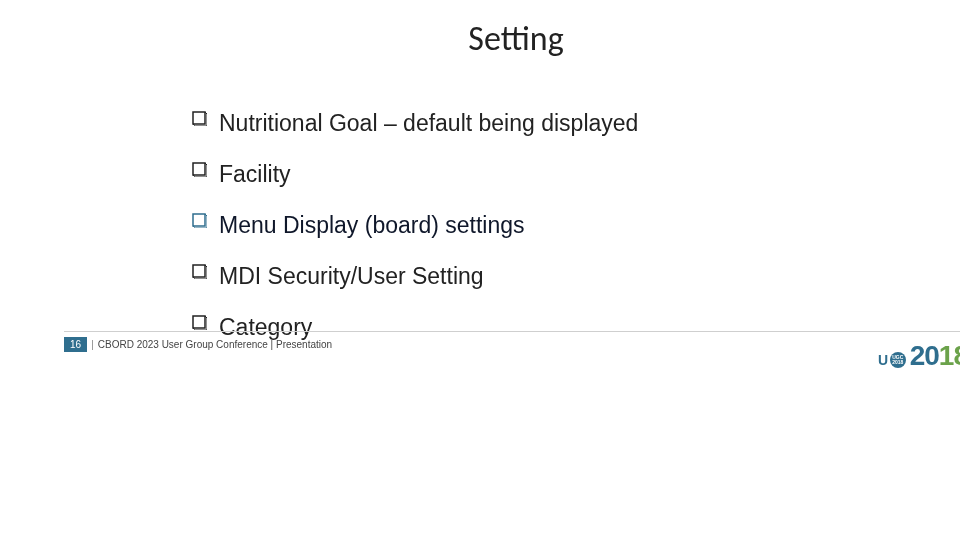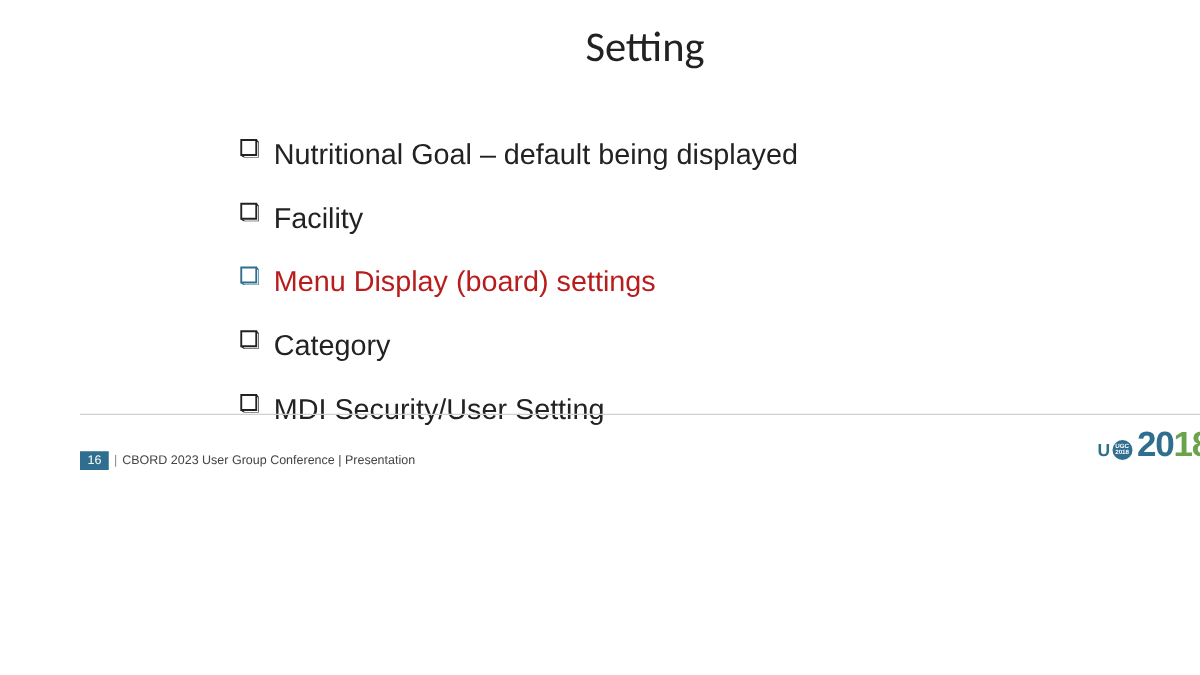--- a/index.html
+++ b/index.html
@@ -4,23 +4,23 @@
 <style>
   * { box-sizing: border-box; margin: 0; padding: 0; }
   html, body { width: 960px; height: 540px; background: #fff; font-family: Arial, Helvetica, sans-serif; color: #222; overflow: hidden; }
   .slide { position: relative; width: 960px; height: 392px; margin-left: 36px; }
   .title { position: absolute; top: 18px; left: 0; width: 100%; text-align: center; font-family: "Segoe UI", "Calibri", Arial, sans-serif; font-size: 34px; font-weight: 400; color: #222; }
   .bullets { position: absolute; top: 110px; left: 155px; width: 700px; }
   .bullet { display: flex; align-items: flex-start; margin-bottom: 24px; }
   .box-icon { flex: 0 0 auto; margin-right: 12px; display: inline-flex; }
   .box-icon svg { display: block; }
   .bullet-text { font-size: 23px; font-weight: 400; color: #222; }
-  .highlight .bullet-text { color: #b91c1c; }
+  .highlight .bullet-text { color: #0f172a; }
   .footer-rule { position: absolute; left: 28px; right: 28px; bottom: 60px; height: 1px; background: #cfcfcf; }
-  .footer-left { position: absolute; left: 28px; bottom: 16px; font-size: 10px; color: #444; display: flex; align-items: center; gap: 4px; }
+  .footer-left { position: absolute; left: 28px; bottom: 40px; font-size: 10px; color: #444; display: flex; align-items: center; gap: 4px; }
   .footer-left .pagenum { background: #2F6E8E; color: #fff; padding: 2px 6px; font-size: 10px; display: inline-block; }
   .footer-left .sep { color: #888; }
   .logo { position: absolute; right: 28px; bottom: 20px; display: flex; align-items: baseline; gap: 4px; }
   .logo-ugc { display: flex; align-items: center; gap: 2px; }
   .logo-ugc .u-letter { font-family: Arial, sans-serif; font-weight: 900; font-size: 14px; color: #2F6E8E; letter-spacing: -0.5px; }
   .logo-ugc .ugc-badge { display: inline-flex; flex-direction: column; align-items: center; justify-content: center; width: 16px; height: 16px; border-radius: 50%; background: #2F6E8E; color: #fff; font-size: 5px; line-height: 5px; font-weight: 700; }
   .logo-year { font-family: Arial, sans-serif; font-weight: 900; font-size: 28px; letter-spacing: -1px; }
   .logo-year .d20 { color: #2F6E8E; }
   .logo-year .d18 { color: #6BA24A; }
 </style>
@@ -59,30 +59,30 @@
       </span>
       <span class="bullet-text">Menu Display (board) settings</span>
     </div>
     <div class="bullet">
       <span class="box-icon">
         <svg width="16" height="16" viewBox="0 0 16 16">
             <path d="M2 2 H14 V14 H2 Z" fill="none" stroke="#222" stroke-width="1.5"></path>
             <path d="M2 14 L4.5 16 L16 16 L16 4 L14 2" fill="none" stroke="#222" stroke-width="1"></path>
           </svg>
       </span>
-      <span class="bullet-text">Category</span>
+      <span class="bullet-text">MDI Security/User Setting</span>
     </div>
     <div class="bullet">
       <span class="box-icon">
         <svg width="16" height="16" viewBox="0 0 16 16">
             <path d="M2 2 H14 V14 H2 Z" fill="none" stroke="#222" stroke-width="1.5"></path>
             <path d="M2 14 L4.5 16 L16 16 L16 4 L14 2" fill="none" stroke="#222" stroke-width="1"></path>
           </svg>
       </span>
-      <span class="bullet-text">MDI Security/User Setting</span>
+      <span class="bullet-text">Category</span>
     </div>
   </div>
 
   <div class="footer-rule"></div>
 
   <div class="footer-left">
     <span class="pagenum">16</span>
     <span class="sep">|</span>
     <span>CBORD 2023 User Group Conference | Presentation</span>
   </div>

